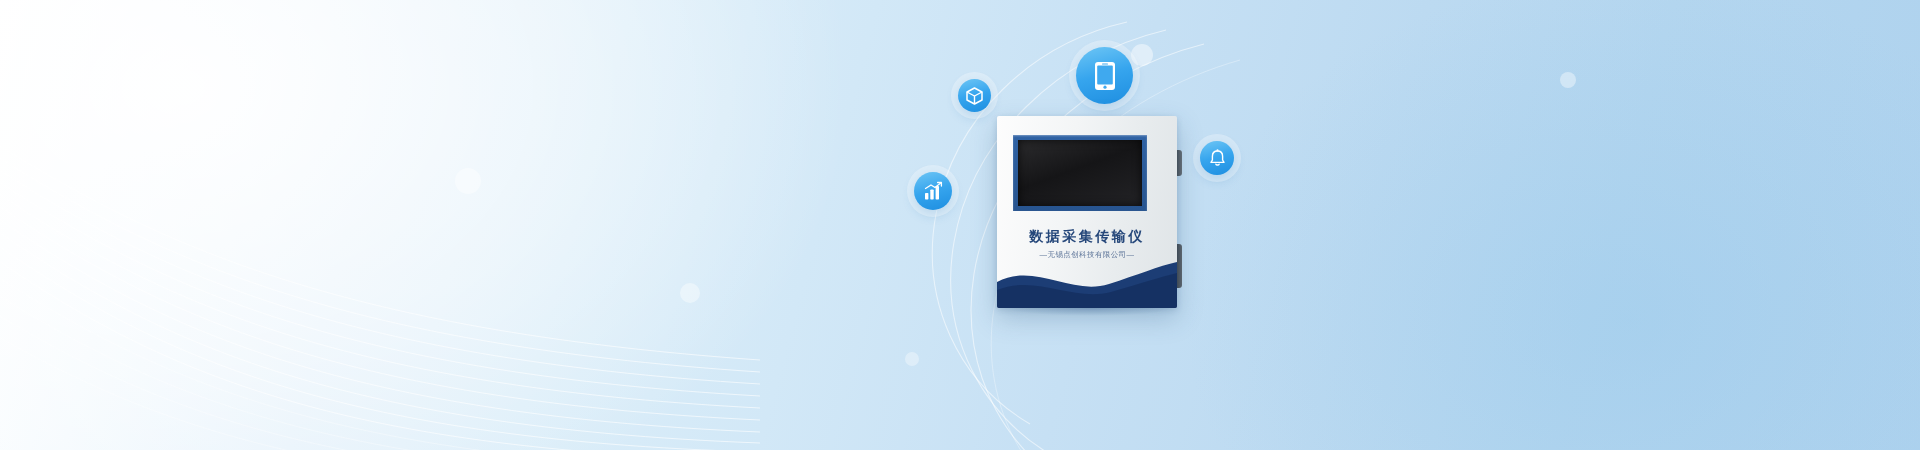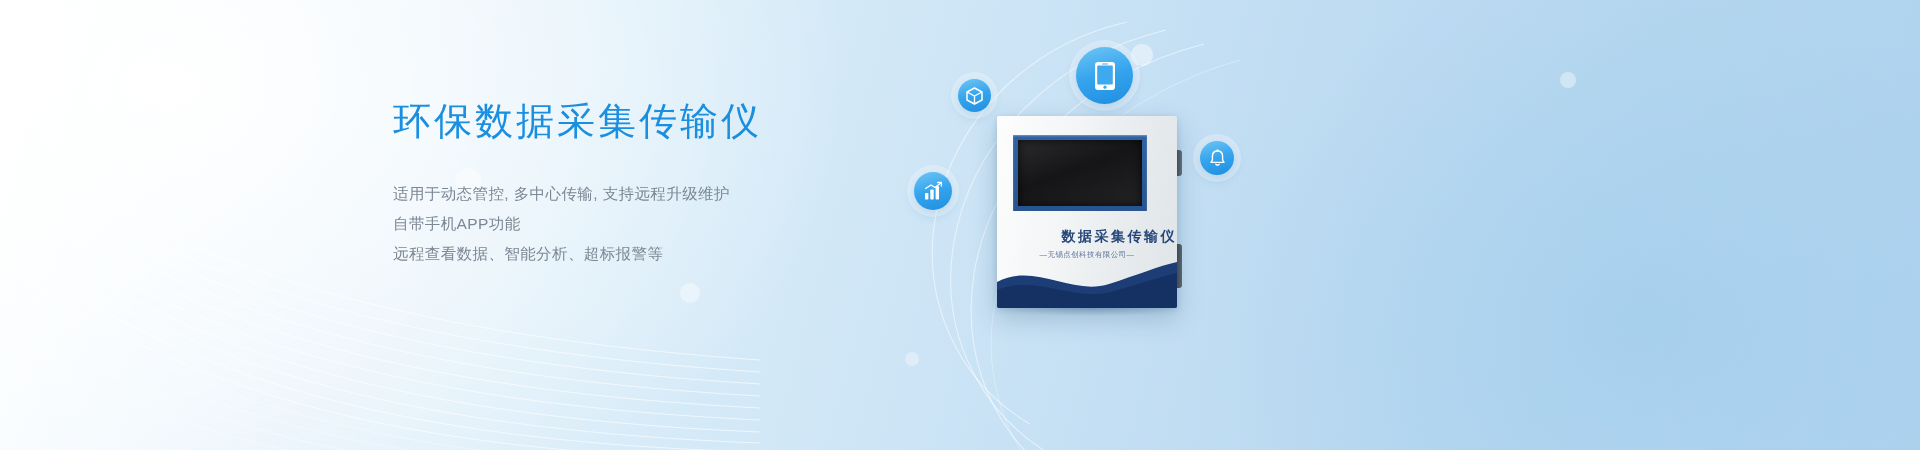--- a/index.html
+++ b/index.html
@@ -96,21 +96,21 @@
     padding:5px;
     box-shadow:inset 0 1px 2px rgba(255,255,255,.35);
   }
   .dev-screen{
     width:100%; height:100%;
     background:linear-gradient(160deg,#2b2b2d 0%,#151517 45%,#232326 100%);
     box-shadow:inset 0 0 10px rgba(0,0,0,.75);
   }
   .dev-label{
     position:absolute; left:0; right:0; top:112px;
-    text-align:right;
+    text-align:center;
     font-family:"Liberation Serif","DejaVu Serif",serif;
     font-size:14px; font-weight:700; letter-spacing:2.5px;
     color:#25477a;
   }
   .dev-sublabel{
     position:absolute; left:0; right:0; top:134px;
     text-align:center;
     font-family:Liberation Sans, sans-serif;
     font-size:7.5px; letter-spacing:.4px;
     color:#5b7398;
@@ -159,28 +159,20 @@
       <path d="M-10,332 C160,430 340,492 760,494"></path>
     </g>
   </svg>
 
   <div class="bokeh bk1"></div>
   <div class="bokeh bk2"></div>
   <div class="bokeh bk3"></div>
   <div class="bokeh bk4"></div>
   <div class="bokeh bk5"></div>
 
-  <div class="copy">
-    <div class="title">环保数据采集传输仪</div>
-    <div class="sub">
-      <div class="sub-line">适用于动态管控, 多中心传输, 支持远程升级维护</div>
-      <div class="sub-line">自带手机APP功能</div>
-      <div class="sub-line">远程查看数据、智能分析、超标报警等</div>
-    </div>
-  </div>
 
   <div class="scene">
 
     <svg class="rings" viewBox="0 0 560 450">
       <g fill="none" stroke="#ffffff" stroke-opacity="0.55" stroke-width="1.1">
         <path d="M247,22 C150,44 74,118 56,214 C40,300 78,382 150,424"></path>
         <path d="M286,30 C178,56 92,138 74,242 C58,334 102,420 184,462"></path>
         <path d="M324,44 C206,74 112,162 94,274 C78,372 128,462 214,500"></path>
       </g>
       <g fill="none" stroke="#ffffff" stroke-opacity="0.32" stroke-width="1">

